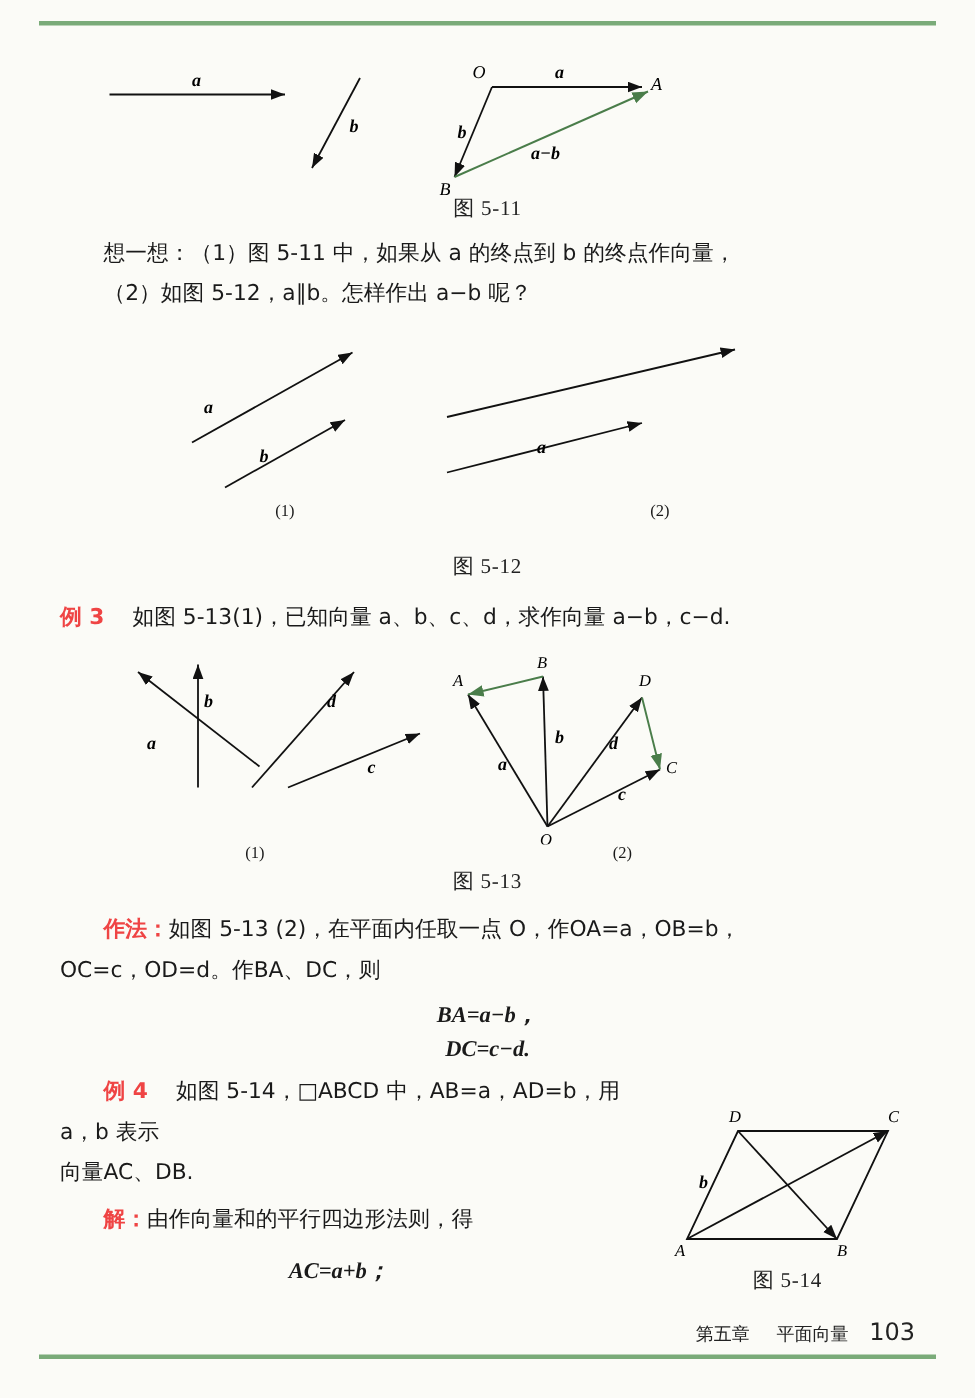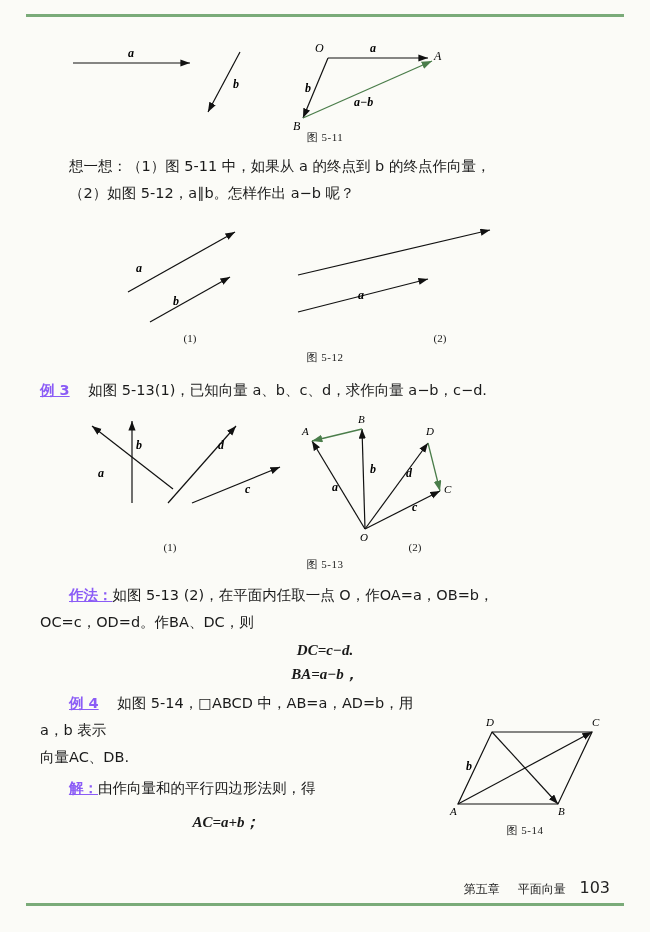--- a/index.html
+++ b/index.html
@@ -21,43 +21,42 @@
   }
   .rule-bottom{
     position:absolute;left:26px;right:26px;bottom:26px;height:3px;
     background:#7aab79;
   }
   .content{
     position:absolute;left:40px;right:40px;top:30px;bottom:60px;
   }
   .fig-caption{
     text-align:center;
-    font-size:11px;
+    font-size:14px;
     color:#222;
     font-family:"Liberation Serif", serif;
     letter-spacing:0.5px;
   }
   p.para{
     font-size:14.5px;
     line-height:1.85;
     margin:0;
     text-indent:2em;
     font-family:"DejaVu Sans", sans-serif;
   }
   p.para2{
     font-size:14.5px;
     line-height:1.85;
     margin:0;
     font-family:"DejaVu Sans", sans-serif;
   }
   .ex-label{
-    color:#8b5cf6;
+    color:#ef4444;
     font-weight:bold;
     font-family:"DejaVu Sans", sans-serif;
-    text-decoration:underline;
   }
   .center-eq{
     text-align:center;
     font-size:15px;
     font-family:"Liberation Serif", serif;
     font-style:italic;
     font-weight:bold;
     margin:6px 0;
   }
   .footer{
@@ -125,21 +124,21 @@
         <text x="133" y="88" font-size="12" font-style="italic" font-weight="bold" font-family="Liberation Serif, serif">b</text>
 
         <line x1="258" y1="58" x2="450" y2="13" stroke="#111" stroke-width="1.2" marker-end="url(#ar)"></line>
         <line x1="258" y1="95" x2="388" y2="62" stroke="#111" stroke-width="1.2" marker-end="url(#ar)"></line>
         <text x="318" y="82" font-size="12" font-style="italic" font-weight="bold" font-family="Liberation Serif, serif">a</text>
       </svg>
       <div class="row" style="justify-content:flex-start">
         <div class="sub" style="width:300px">(1)</div>
         <div class="sub" style="width:200px">(2)</div>
       </div>
-      <div class="fig-caption" style="margin-top:6px">图 5-12</div>
+      <div class="fig-caption" style="margin-top:22px">图 5-12</div>
     </div>
 
     <p class="para2" style="margin-top:12px">
       <span class="ex-label">例 3</span>
       <span style="margin-left:14px">如图 5-13(1)，已知向量 a、b、c、d，求作向量 a−b，c−d.</span>
     </p>
 
     <div class="figwrap" style="margin-top:8px">
       <svg width="570" height="130" viewBox="0 0 570 130">
 
@@ -173,22 +172,22 @@
         <div class="sub" style="width:230px">(2)</div>
       </div>
       <div class="fig-caption" style="margin-top:4px">图 5-13</div>
     </div>
 
     <p class="para" style="margin-top:10px">
       <span class="ex-label">作法：</span><span>如图 5-13 (2)，在平面内任取一点 O，作OA=a，OB=b，</span>
     </p>
     <p class="para2">OC=c，OD=d。作BA、DC，则</p>
 
+    <div class="center-eq">BA=a−b，</div>
     <div class="center-eq">DC=c−d.</div>
-    <div class="center-eq">BA=a−b，</div>
 
     <div style="display:flex;align-items:flex-end;margin-top:6px">
       <div style="flex:1 1 auto">
         <p class="para2">
           <span class="ex-label" style="margin-left:2em">例 4</span>
           <span style="margin-left:14px">如图 5-14，□ABCD 中，AB=a，AD=b，用 a，b 表示</span>
         </p>
         <p class="para2">向量AC、DB.</p>
         <p class="para" style="margin-top:4px">
           <span class="ex-label">解：</span><span>由作向量和的平行四边形法则，得</span>

